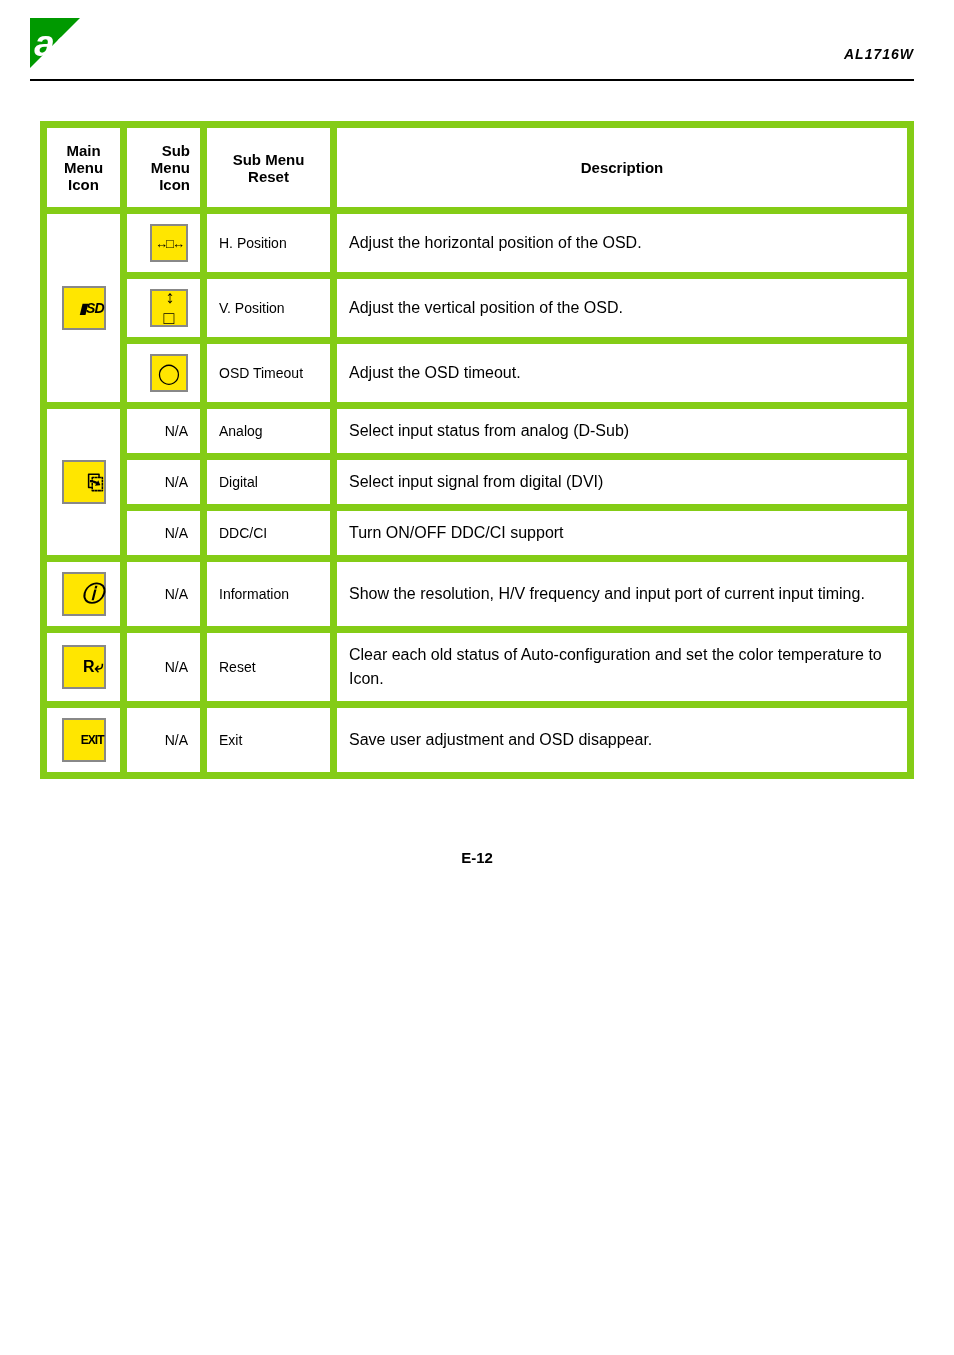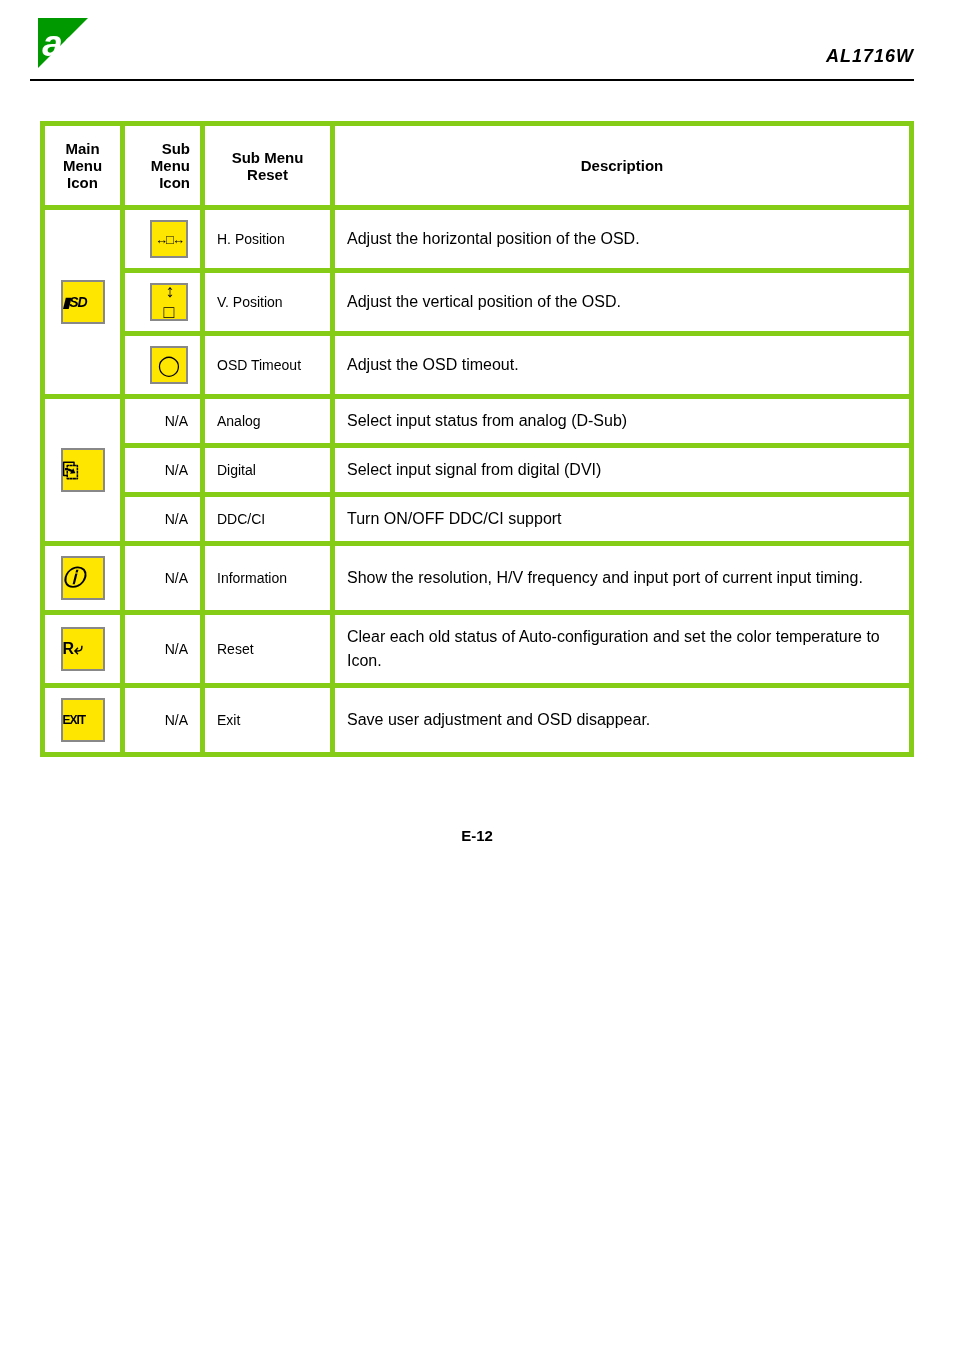--- a/index.html
+++ b/index.html
@@ -12,26 +12,26 @@
       font-size: 15px;
       color: #000;
       position: relative;
     }
 
     
     .header {
       display: flex;
       justify-content: space-between;
       align-items: flex-start;
-      padding: 18px 40px 0 38px;
+      padding: 18px 40px 0 30px;
     }
 
     .model-name {
       font-style: italic;
-      font-size: 18px;
+      font-size: 14px;
       font-weight: bold;
       padding-top: 28px;
       letter-spacing: 1px;
     }
 
     .header-divider {
       border: none;
       border-top: 2px solid #000;
       margin: 8px 40px 0 30px;
     }
@@ -42,21 +42,21 @@
     }
 
     
     table {
       width: 100%;
       border-collapse: collapse;
       border: 2px solid #555;
     }
 
     th, td {
-      border: 5px solid #84cc16;
+      border: 7px solid #84cc16;
       padding: 10px 12px;
       vertical-align: middle;
     }
 
     thead th {
       font-weight: bold;
       font-size: 15px;
       text-align: center;
       background: #fff;
       padding: 14px 10px;
@@ -72,21 +72,21 @@
 
     .col-main { width: 80px; text-align: center; }
     .col-sub { width: 80px; text-align: right; }
     .col-item { width: 130px; }
     .col-desc { width: auto; }
 
     
     .icon-box {
       display: inline-flex;
       align-items: center;
-      justify-content: flex-start;
+      justify-content: flex-end;
       width: 44px;
       height: 44px;
       background: #FFE600;
       border: 2px solid #888;
       font-size: 13px;
       font-weight: bold;
       color: #000;
     }
 
     .icon-box-sm {

